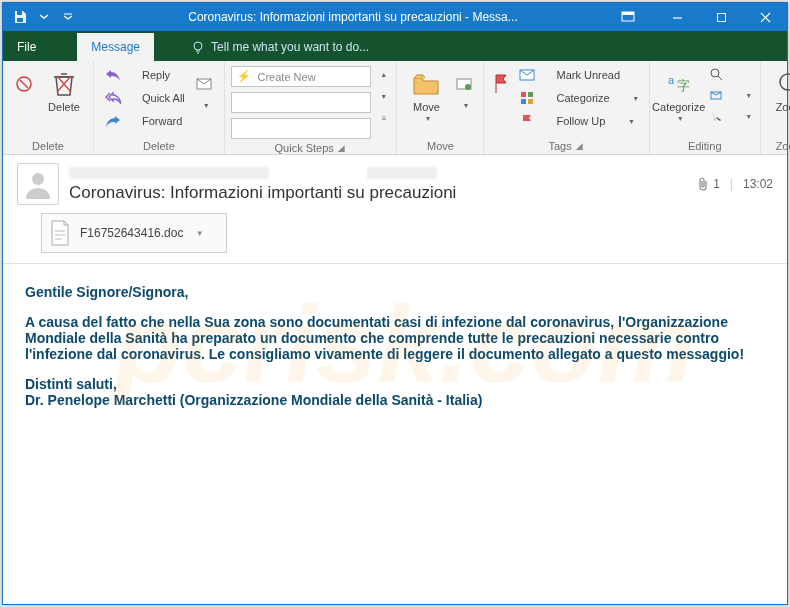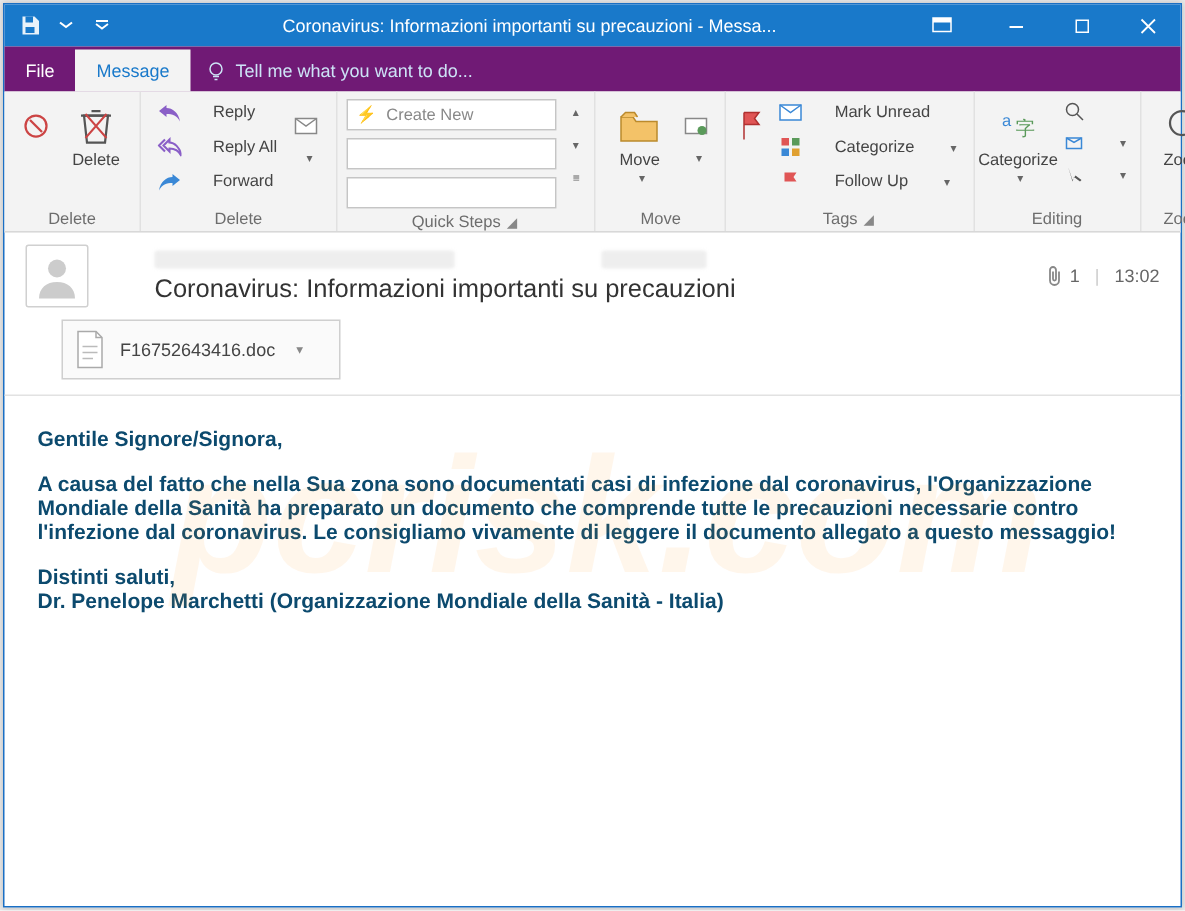--- a/index.html
+++ b/index.html
@@ -4,41 +4,41 @@
 <style>
 * { margin:0; padding:0; box-sizing:border-box; font-family:"Segoe UI",Arial,sans-serif; }
 body { background:#e8e8e8; width:790px; height:607px; overflow:hidden; position:relative; }
 .window { width:786px; height:603px; margin:2px; background:#fff; border:1px solid #1a6fc4; display:flex; flex-direction:column; box-shadow:0 0 4px rgba(0,0,0,.2); }
 .titlebar { background:#1979ca; height:28px; display:flex; align-items:center; color:#fff; font-size:12px; }
 .titlebar .qat { display:flex; align-items:center; padding:0 6px; gap:2px; }
 .qat .ic { width:22px; height:22px; display:flex; align-items:center; justify-content:center; cursor:pointer; }
 .titlebar .title { flex:1; text-align:center; white-space:nowrap; overflow:hidden; }
 .winctl { display:flex; }
 .winctl .btn { width:44px; height:28px; display:flex; align-items:center; justify-content:center; cursor:pointer; }
-.menubar { background:#701a75; height:30px; display:flex; align-items:flex-end; color:#fff; font-size:12px; }
+.menubar { background:#14532d; height:30px; display:flex; align-items:flex-end; color:#fff; font-size:12px;gap:27px; }
 .menubar .tab { padding:7px 14px; cursor:pointer; }
 .menubar .tab.active { background:#f3f3f3; color:#1979ca; }
 .menubar .tell { padding:7px 10px; display:flex; align-items:center; gap:6px; color:#cde3f6; cursor:text; }
 .ribbon { background:#f3f3f3; border-bottom:1px solid #d8d8d8; height:94px; display:flex; }
 .group { border-right:1px solid #e1e1e1; padding:3px 6px 2px; display:flex; flex-direction:column; }
 .group .controls { flex:1; display:flex; align-items:flex-start; gap:2px; }
 .group .label { font-size:11px; color:#6d6d6d; text-align:center; padding-top:1px; display:flex; justify-content:center; align-items:center; gap:2px; }
 .big { display:flex; flex-direction:column; align-items:center; width:46px; padding:2px 2px 0; cursor:pointer; font-size:11px; color:#444; text-align:center; line-height:1.15; border:1px solid transparent; }
 .big .ic { height:34px; display:flex; align-items:center; justify-content:center; }
 .stack { display:flex; flex-direction:column; gap:1px; }
 .sm { display:flex; align-items:center; gap:21px; padding:2px 4px; font-size:11px; color:#444; cursor:pointer; border:1px solid transparent; white-space:nowrap; }
 .sm .ic { width:16px; height:16px; display:flex; align-items:center; justify-content:center; }
 .qs { width:140px; height:21px; border:1px solid #c5c5c5; background:#fff; display:flex; align-items:center; padding:0 6px; font-size:11px; color:#888; cursor:pointer; margin:2px 0; }
 .qs.empty { color:transparent; }
 .caret { font-size:8px; color:#666; margin-left:3px; }
 .dlaunch { font-size:9px; color:#888; cursor:pointer; padding:0 2px; }
 .msg-header { padding:8px 14px 10px; border-bottom:1px solid #e2e2e2; }
 .row1 { display:flex; align-items:center; gap:10px; }
 .avatar { width:42px; height:42px; border:1px solid #d0d0d0; border-radius:2px; display:flex; align-items:center; justify-content:center; }
-.hdr-mid { flex:1;margin-left:34px; }
+.hdr-mid { flex:1; }
 .sender-line { height:16px; display:flex; align-items:center; gap:8px; margin-bottom:2px; }
 .blur { background:#eee; border-radius:2px; filter:blur(1px); }
 .subj { font-size:17px; color:#333; font-weight:400; }
 .hdr-right { display:flex; align-items:center; gap:10px; font-size:12px; color:#666; }
 .att-row { margin:8px 0 0 0;padding-left:24px; }
 .attachment { display:inline-flex; align-items:center; gap:8px; border:1px solid #cfcfcf; padding:5px 24px 5px 6px; font-size:12px; color:#444; cursor:pointer; background:#fafafa; }
 .attachment .ic { width:24px; height:28px; display:flex; align-items:center; justify-content:center; }
 .attachment .dd { font-size:9px; color:#888; margin-left:6px; }
 .msg-body { flex:1; padding:20px 22px; font-family:"Times New Roman",serif; font-size:14px; color:#0c4a6e; overflow:auto; }
 .msg-body p { margin-bottom:14px; }
@@ -147,21 +147,21 @@
                 </svg>
               </span>
               <span>Reply</span>
             </div>
           <div class="sm">
               <span class="ic">
                 <svg width="16" height="14" viewBox="0 0 16 14">
                   <path d="M5 2L1 6l4 4M8 2L4 6l4 4V8c3 0 6 1 8 5-1-6-5-9-8-9z" fill="none" stroke="#8a5fc7" stroke-width="1.4"></path>
                 </svg>
               </span>
-              <span>Reply All</span>
+              <span>Quick All</span>
             </div>
           <div class="sm">
               <span class="ic">
                 <svg width="16" height="14" viewBox="0 0 16 14">
                   <path d="M10 2l5 4-5 4V8c-4 0-7 1-9 5 1-6 5-9 9-9z" fill="#3a88d6"></path>
                 </svg>
               </span>
               <span>Forward</span>
             </div>
         </div>

